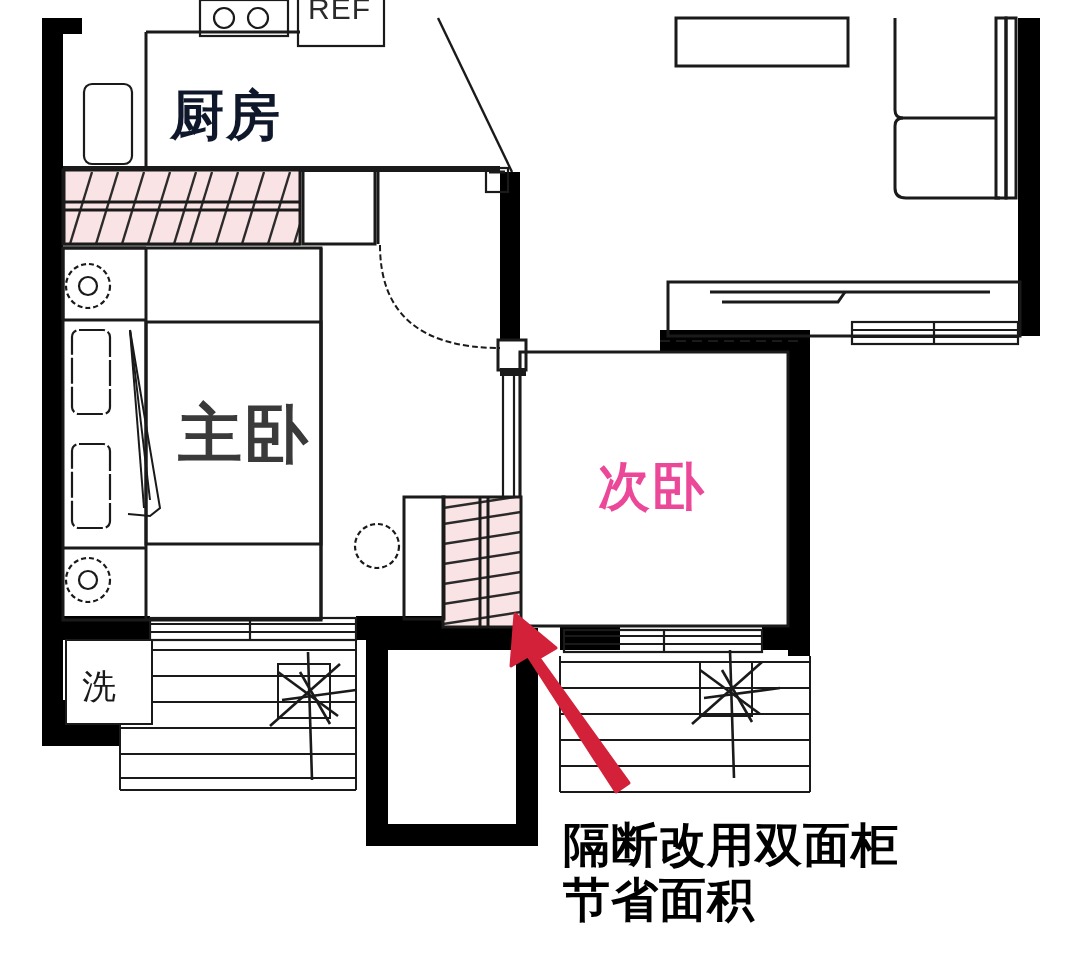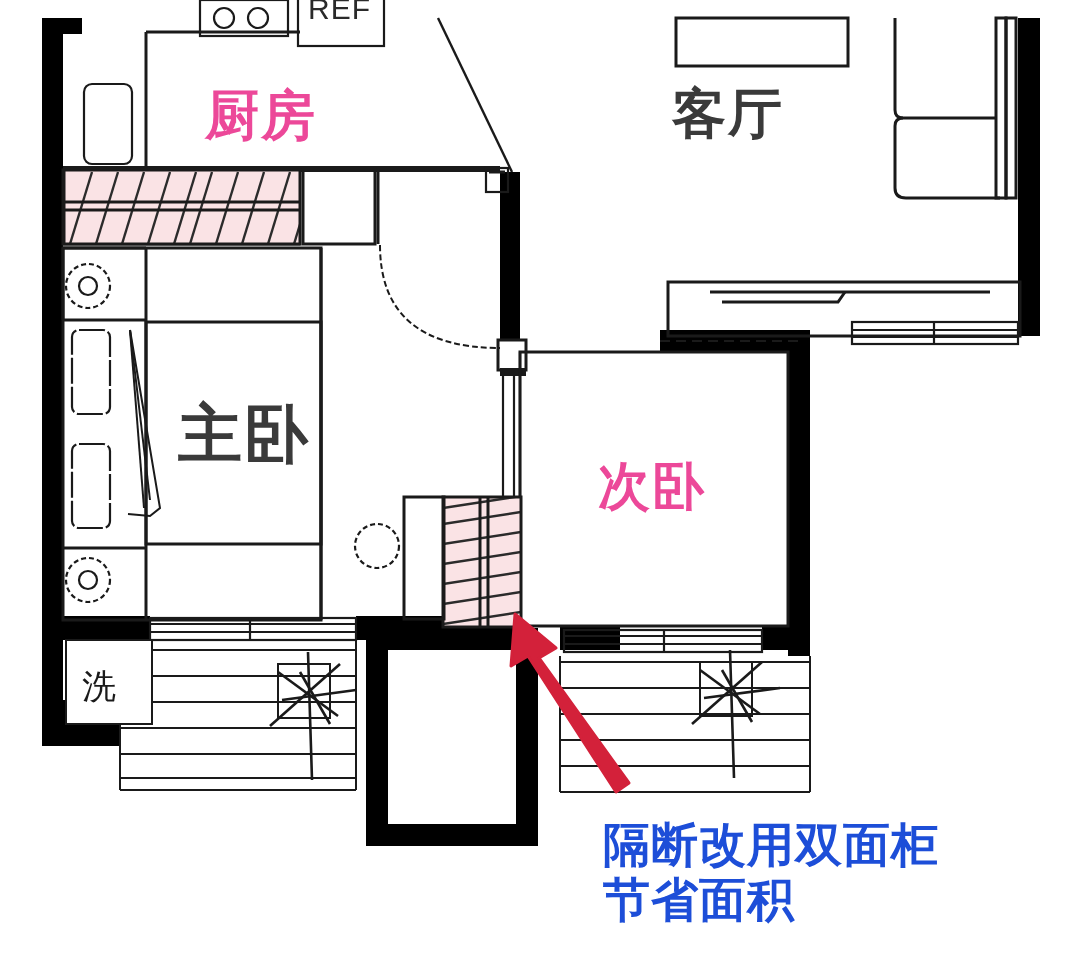--- a/index.html
+++ b/index.html
@@ -284,30 +284,29 @@
       <path d="M488,497 L488,627" stroke="#1a1a1a" stroke-width="3"></path>
 
       <rect x="404" y="497" width="40" height="122" fill="none" stroke="#1a1a1a" stroke-width="3"></rect>
     </g>
 
     <g>
       <path d="M629,783 L539,658 L556,648 L515,614 L511,666 L528,656 L616,792 Z" fill="#D3213A" stroke="#D3213A" stroke-width="3" stroke-linejoin="round"></path>
     </g>
   </svg>
 
-  <span class="room-label lbl-kitchen" style="color: #ec4899; margin-left: 35px;">厨房</span>
-
-  <span class="room-label lbl-living" style="color: rgb(58, 58, 58);">客厅</span>
+  <span class="room-label lbl-kitchen" style="color: #0f172a;">厨房</span>
+
 
   <span class="room-label lbl-master" style="color: rgb(58, 58, 58);">主卧</span>
 
   <span class="room-label lbl-second" style="color: #ec4899;">次卧</span>
 
   <span class="lbl-wash">洗</span>
 
   <span class="lbl-ref">REF</span>
 
-  <div id="annotation" style="color: #1d4ed8; margin-left: 40px;">
+  <div id="annotation" style="color: #000000;">
     <div>隔断改用双面柜</div>
     <div>节省面积</div>
   </div>
 
 </div>
 
 </body></html>

